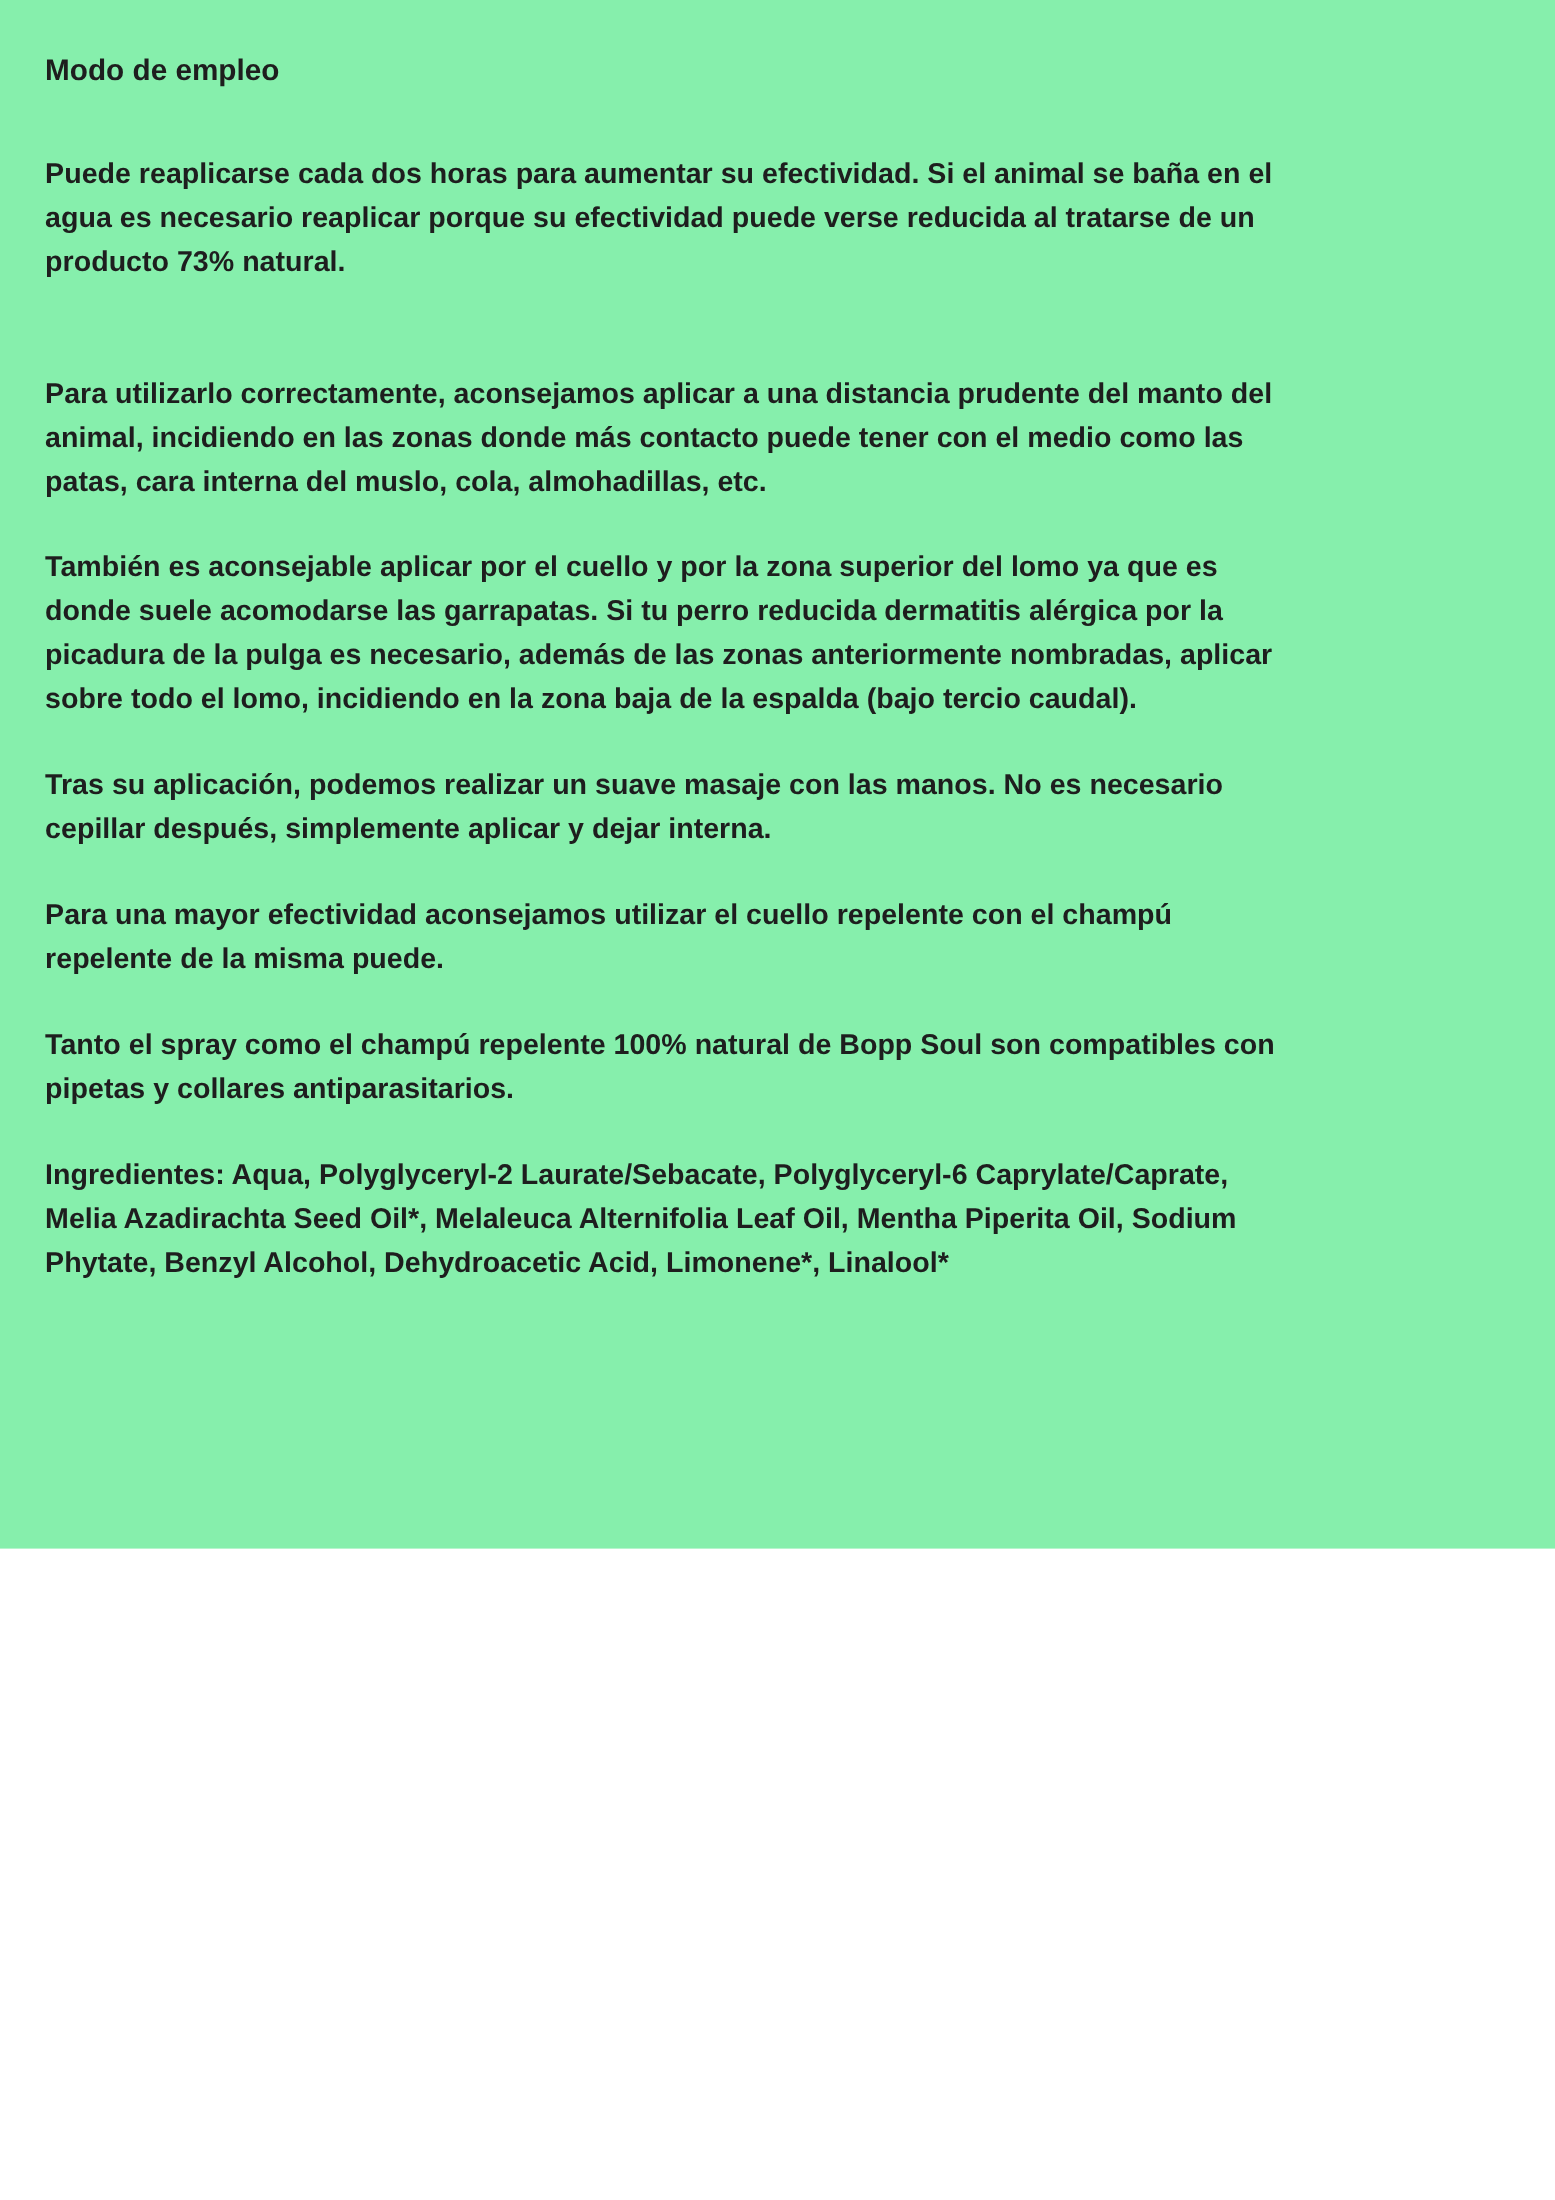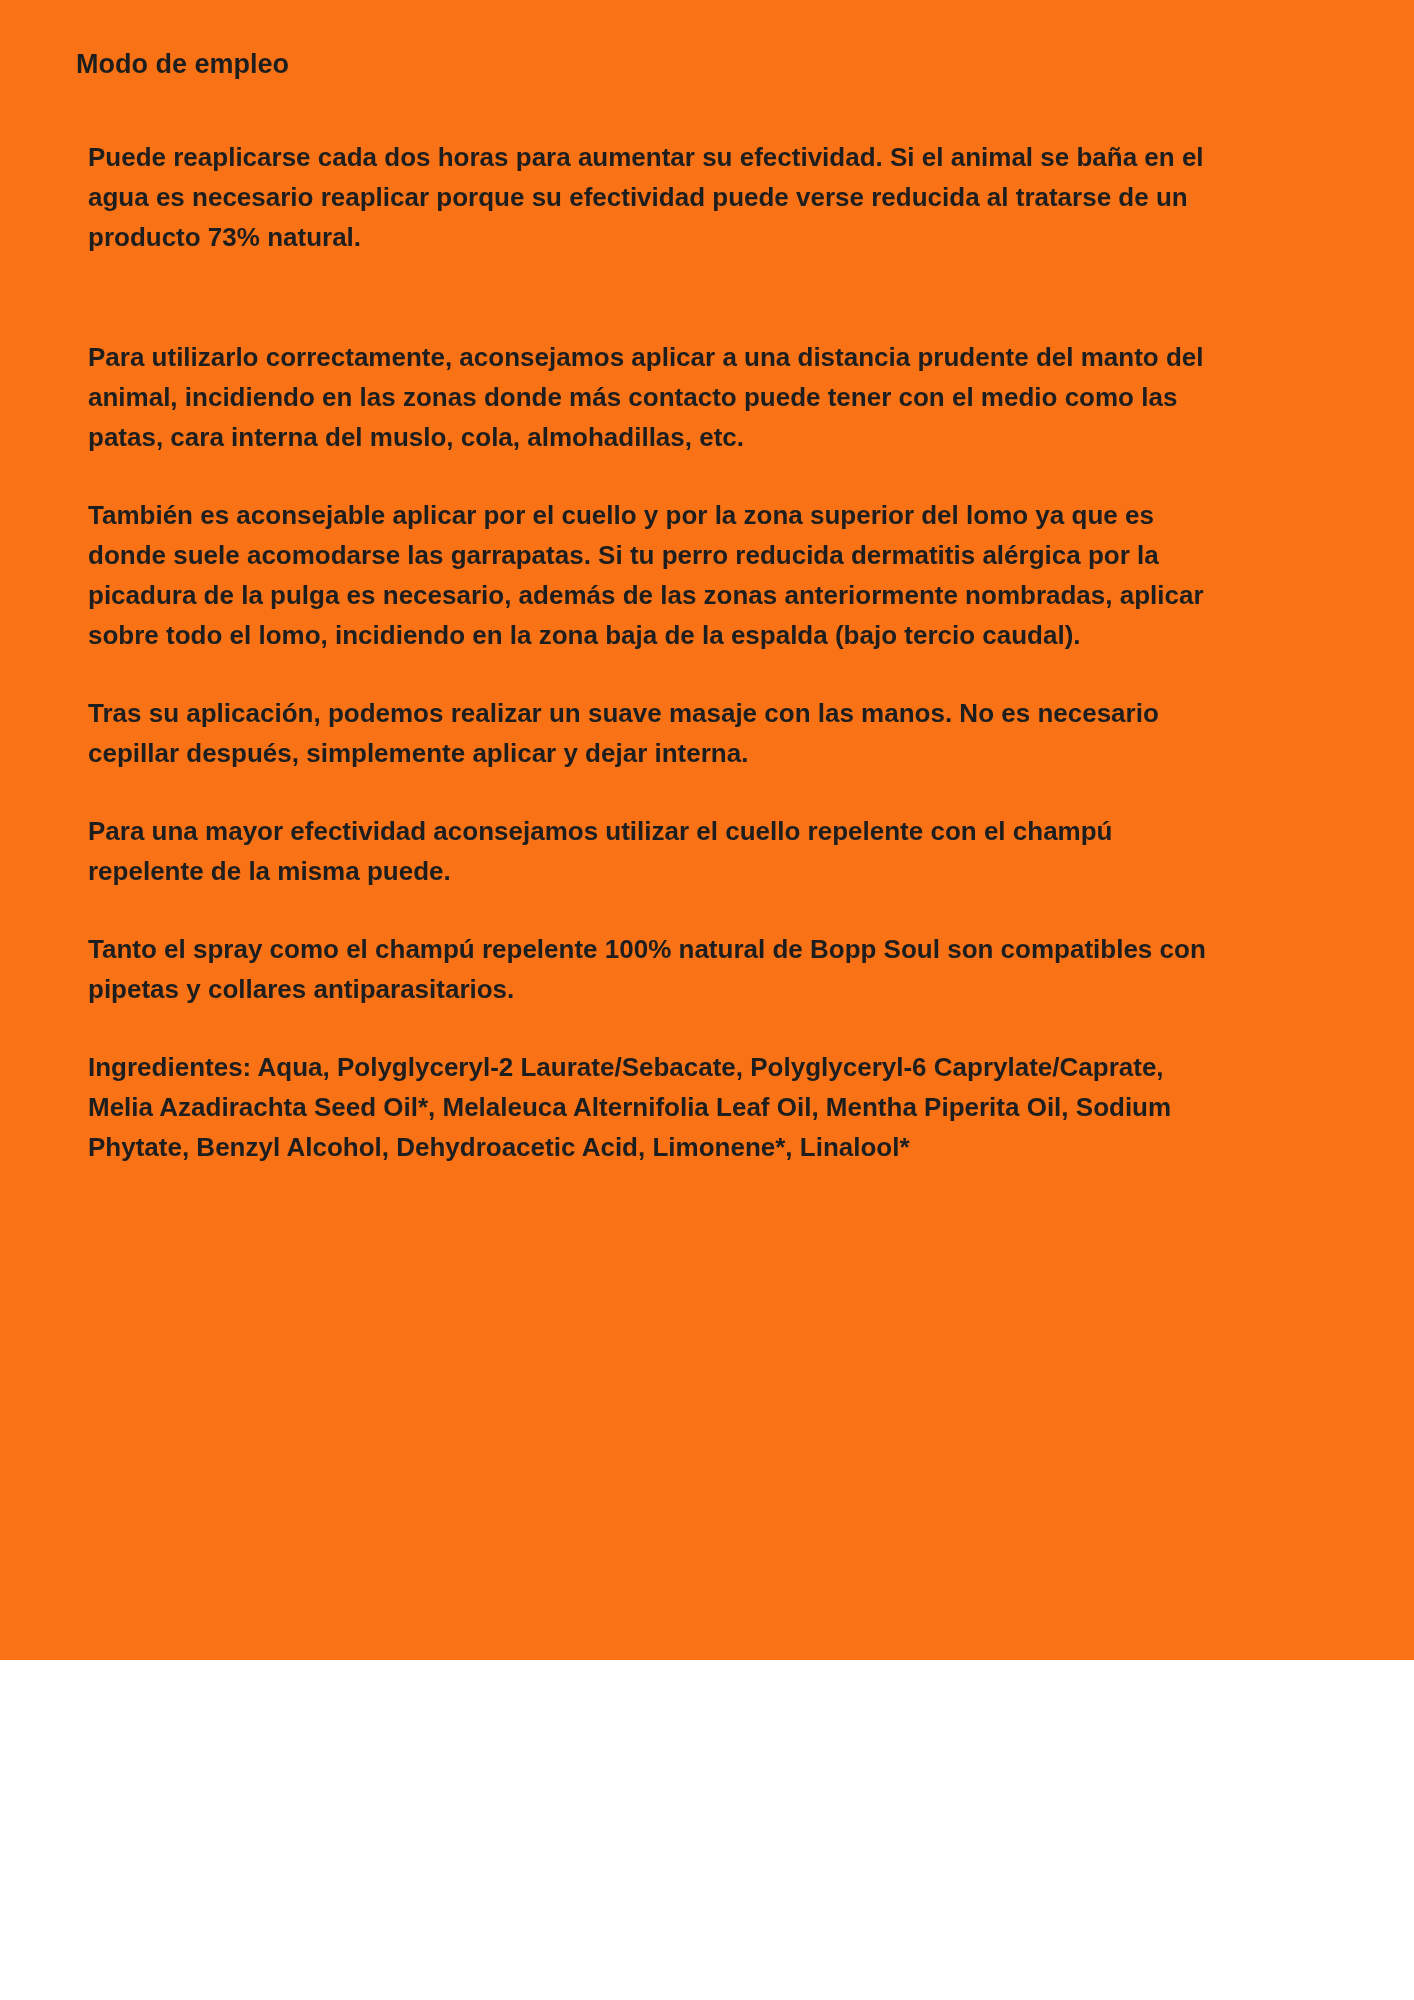--- a/index.html
+++ b/index.html
@@ -3,36 +3,36 @@
 <meta charset="utf-8">
 <style>
   html, body {
     margin: 0;
     padding: 0;
     background: #ffffff;
   }
   .page {
     position: relative;
     width: 1414px;
-    height: 1660px;
+    height: 1408px;
     box-sizing: border-box;
-    background: #f97316;
-    padding: 44px 57px 0 76px;
+    background: #86efac;
+    padding: 44px 57px 0 41px;
     overflow: hidden;
     font-family: "Liberation Sans", "DejaVu Sans", sans-serif;
     color: #1e1e1e;
   }
   .doc-heading {
     font-size: 27px;
     line-height: 40px;
     font-weight: 700;
     margin: 0 0 53px 0;
   }
   .paragraph {
-    margin: 0 0 38px 12px;
+    margin: 0 0 38px 0;
     font-size: 26px;
     line-height: 40px;
     font-weight: 700;
   }
   .paragraph.gap-large {
     margin-bottom: 80px;
   }
   .line {
     display: block;
     white-space: pre;

